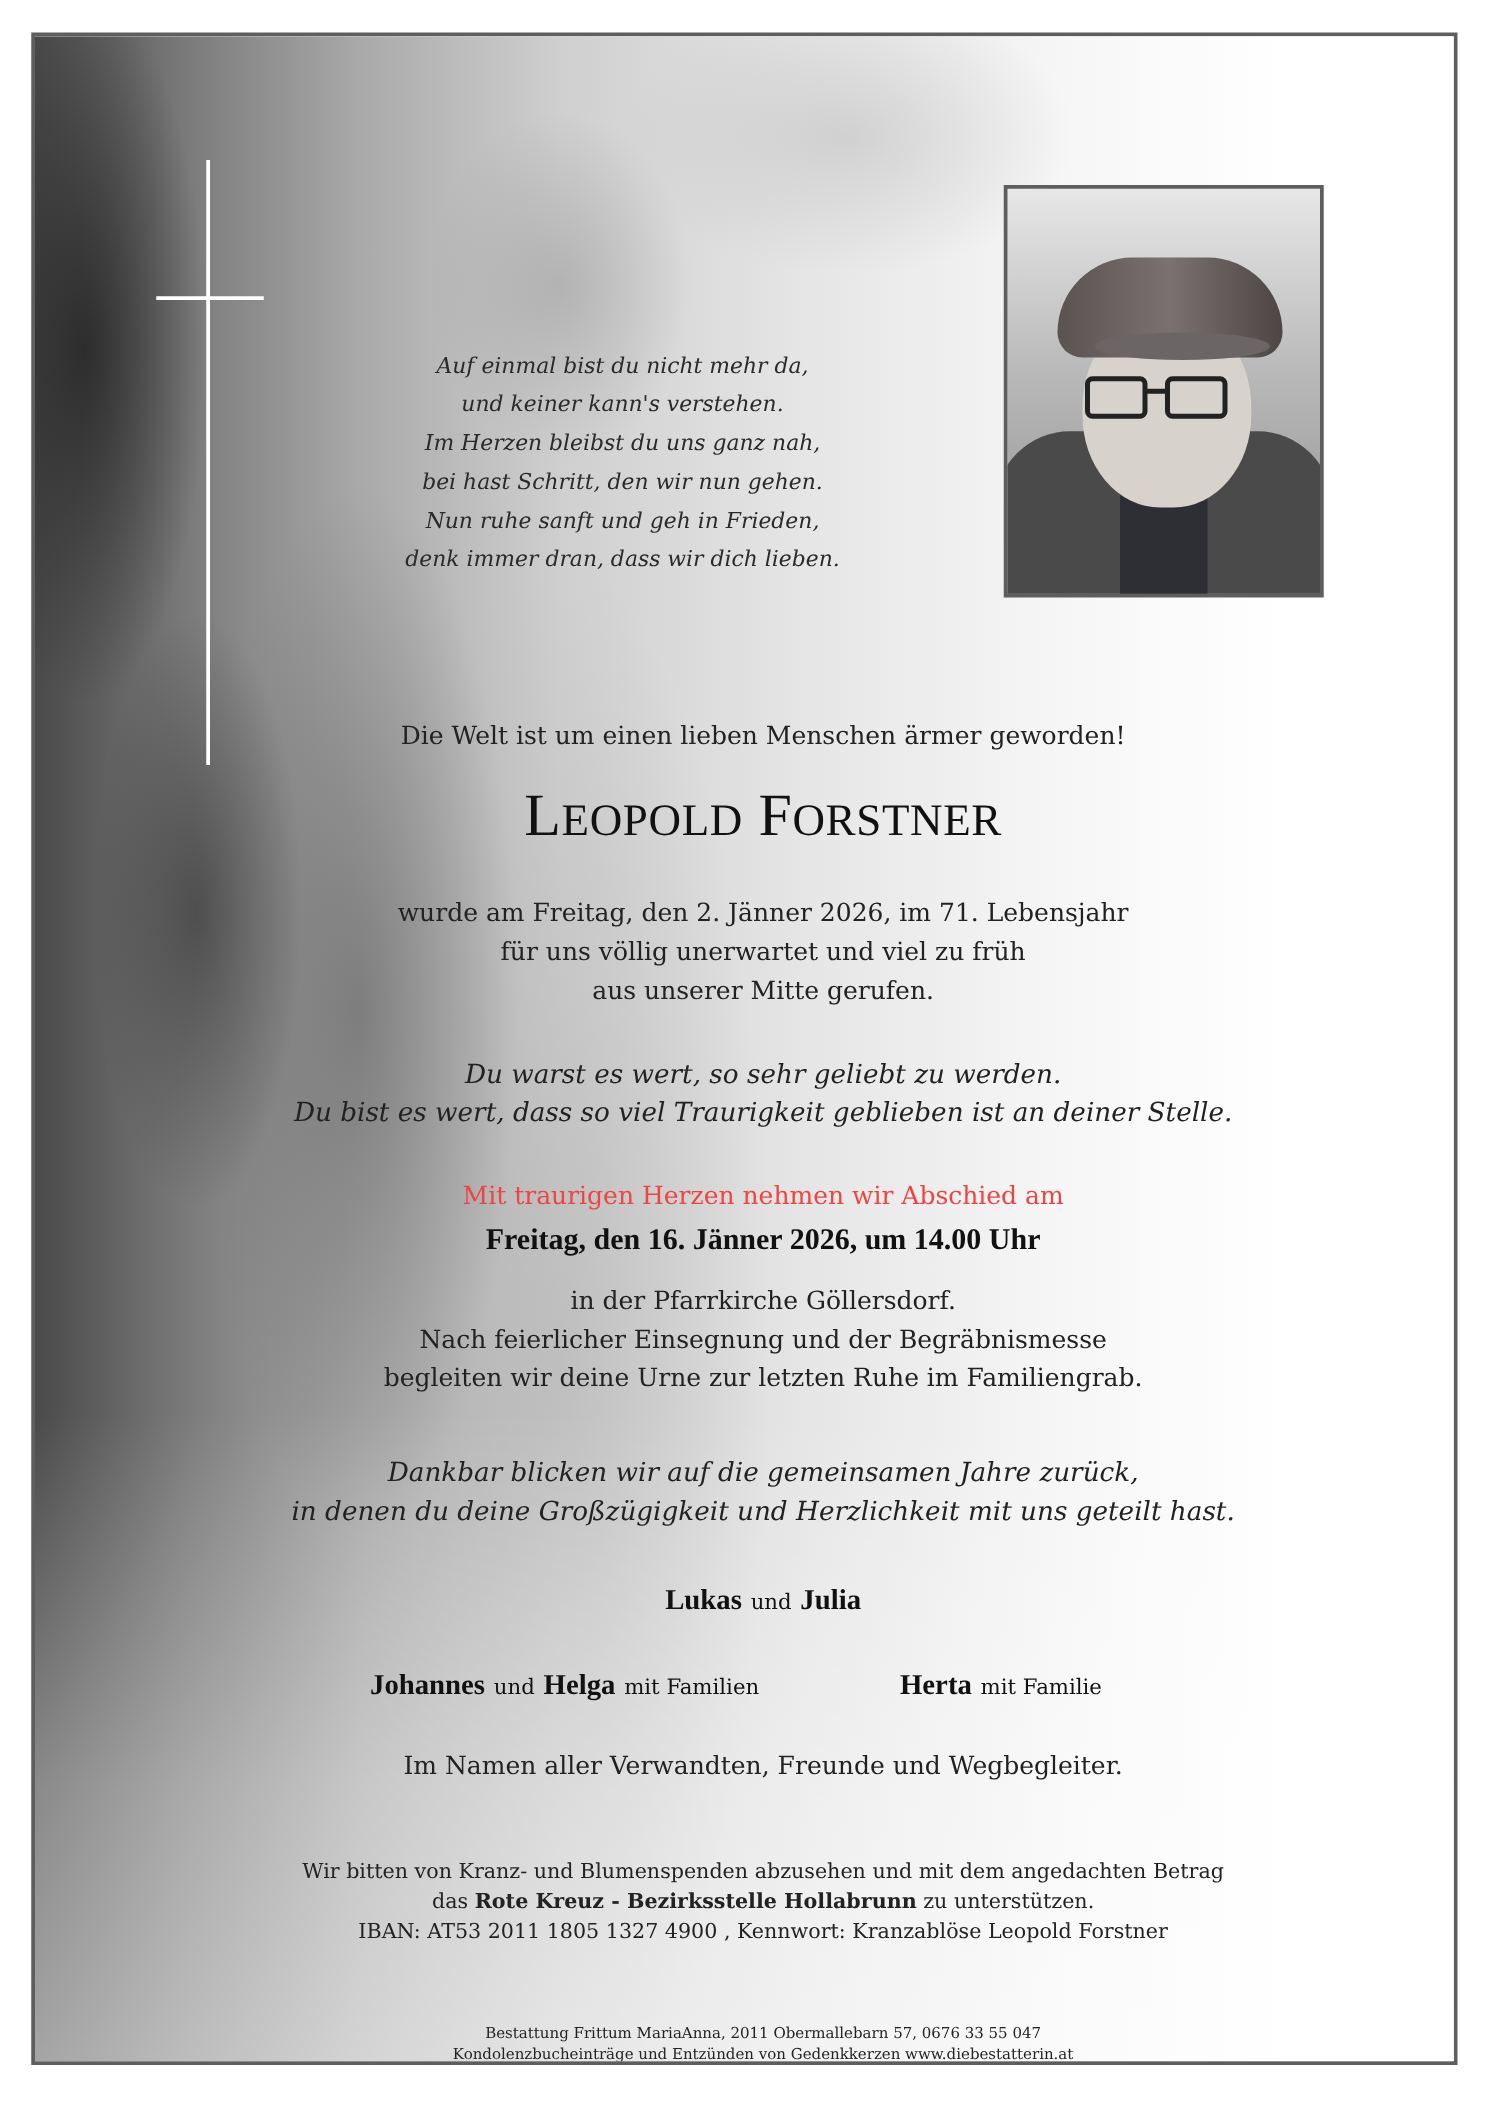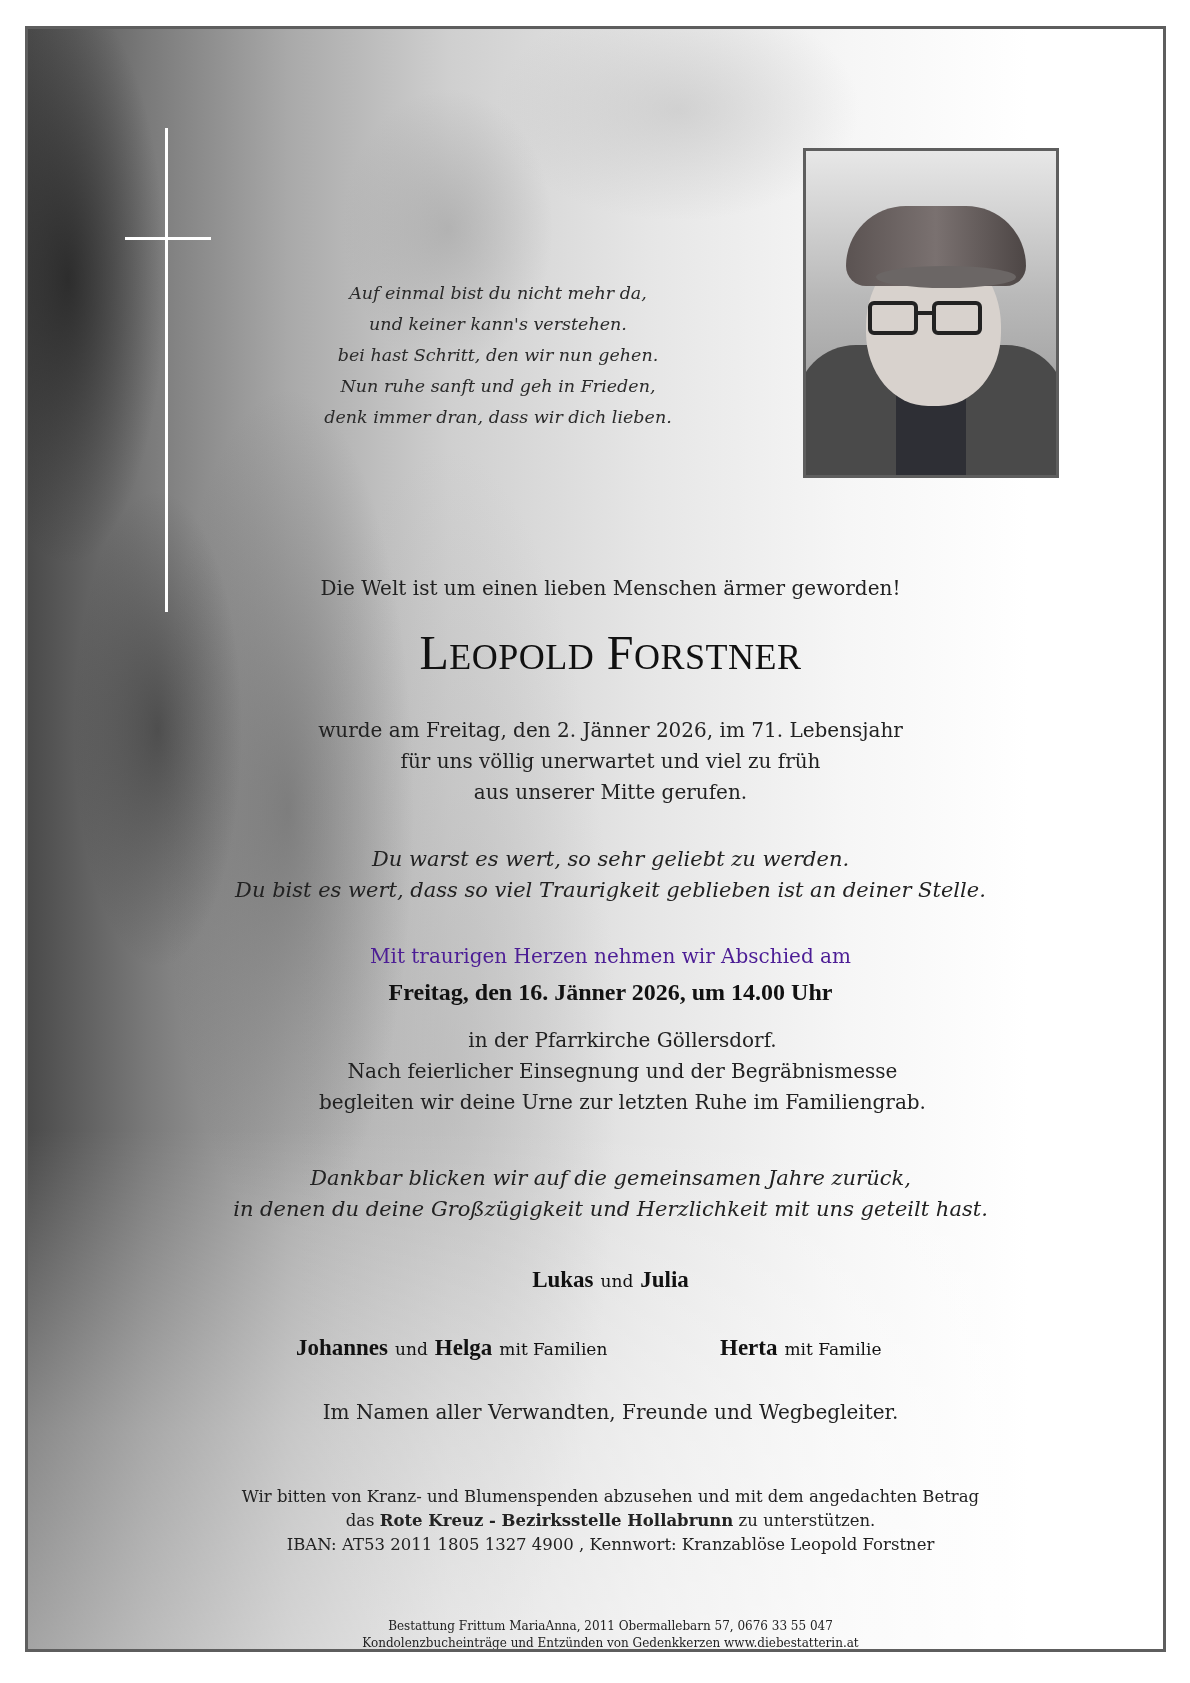--- a/index.html
+++ b/index.html
@@ -30,23 +30,23 @@
   .photo .bridge { position:absolute; left:110px; top:160px; width:18px; height:4px; background:#222; }
 
   .t { position:absolute; left:0; width:1133px; text-align:center; white-space:nowrap;padding-left:16px; }
   .poem { position:absolute; left:200px; width:540px; top:249px; text-align:center; font-family:"DejaVu Serif", serif; font-style:italic; font-size:17.5px; line-height:31px; color:#2a2a2a; }
   .poem div { white-space:nowrap; }
   .lead { top:547px; font-size:20px; color:#222; }
   .name { top:596px; font-size:48px; letter-spacing:0.5px; color:#111; font-family:"Liberation Serif", serif; }
   .name .sc { font-size:36px; }
   .died { top:686px; font-size:20px; line-height:31px; color:#222; }
   .quote1 { top:815px; font-size:21px; line-height:31px; font-style:italic; color:#222; }
-  .farewell-intro { top:915px; font-size:20px; color:#4c1d95; }
+  .farewell-intro { top:915px; font-size:20px; color:#ef4444; }
   .farewell-date { top:950px; font-size:24px; font-weight:bold; color:#111; font-family:"Liberation Serif", serif; }
-  .farewell-details { top:996px; font-size:20px; line-height:31px; color:#222;margin-left:12px; }
+  .farewell-details { top:996px; font-size:20px; line-height:31px; color:#222; }
   .quote2 { top:1134px; font-size:21px; line-height:31px; font-style:italic; color:#222; }
   .mourn1 { top:1238px; font-size:22px; color:#111; }
   .mourn2 { top:1306px; font-size:22px; color:#111; }
   .mourn2 .grp { position:absolute; white-space:nowrap; }
   .big { font-weight:bold; font-family:"Liberation Serif", serif; font-size:23px; }
   .small { font-size:17px; font-weight:normal; }
   .closing { top:1371px; font-size:20px; color:#222; }
   .donation { top:1456px; font-size:16.5px; line-height:24px; color:#222; }
   .donation b { font-weight:bold; }
   .footer { top:1589px; font-size:12px; line-height:17px; color:#222; }
@@ -59,20 +59,21 @@
   <div class="bg-fade"></div>
 
   <div>
     <div class="cross-v"></div>
     <div class="cross-h"></div>
   </div>
 
   <div class="poem">
     <div>Auf einmal bist du nicht mehr da,</div>
     <div>und keiner kann's verstehen.</div>
+    <div>Im Herzen bleibst du uns ganz nah,</div>
     <div>bei hast Schritt, den wir nun gehen.</div>
     <div>Nun ruhe sanft und geh in Frieden,</div>
     <div>denk immer dran, dass wir dich lieben.</div>
   </div>
 
   <div class="photo">
     <div class="coat"></div>
     <div class="collar"></div>
     <div class="face"></div>
     <div class="cap"></div>

